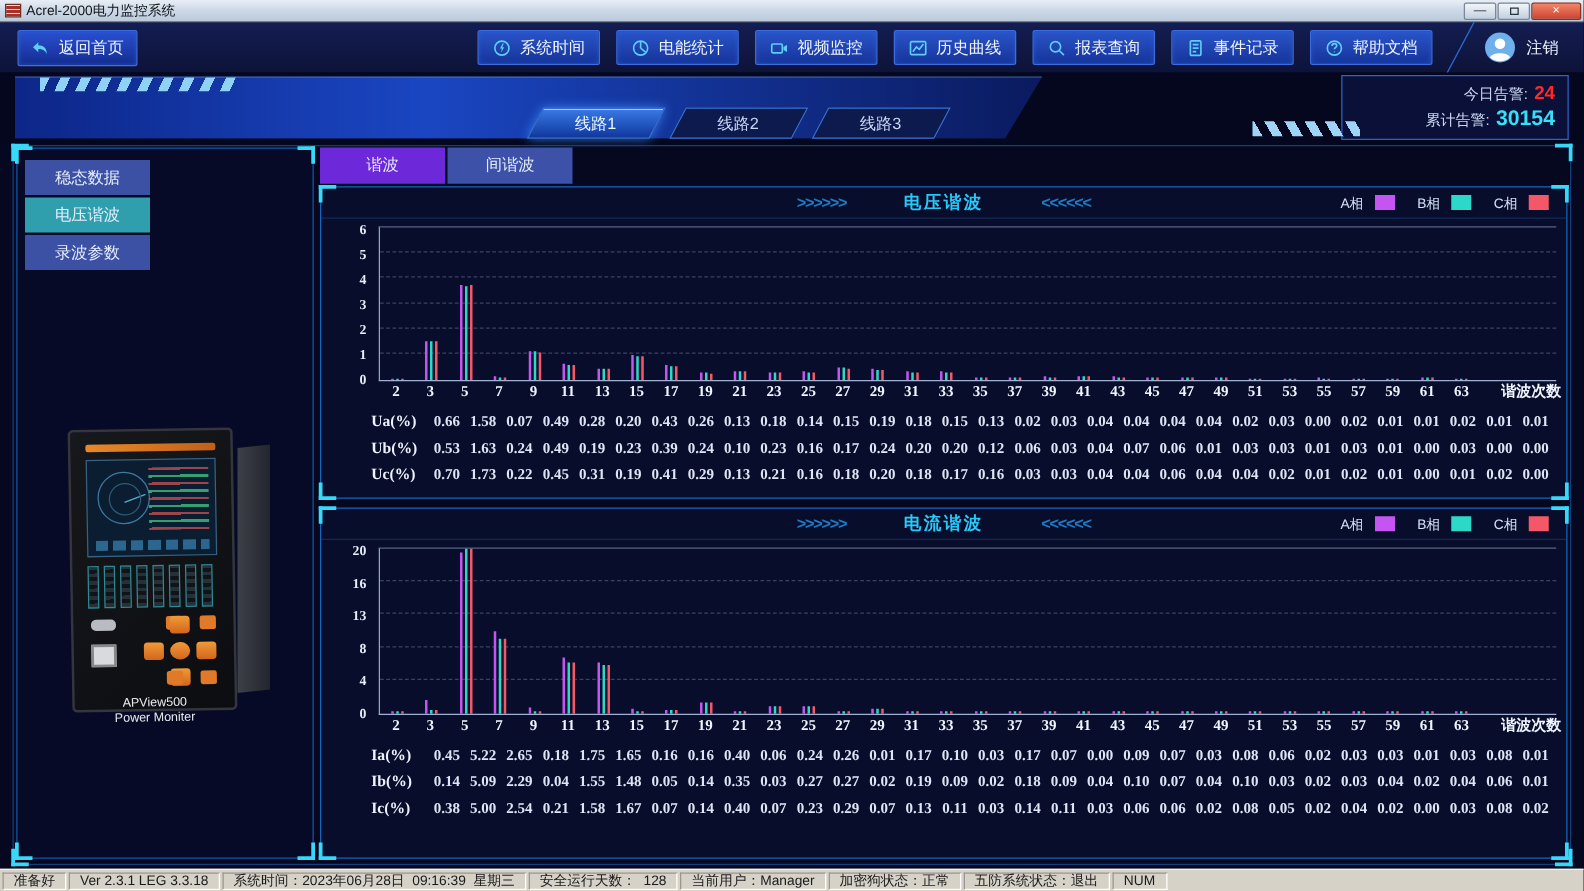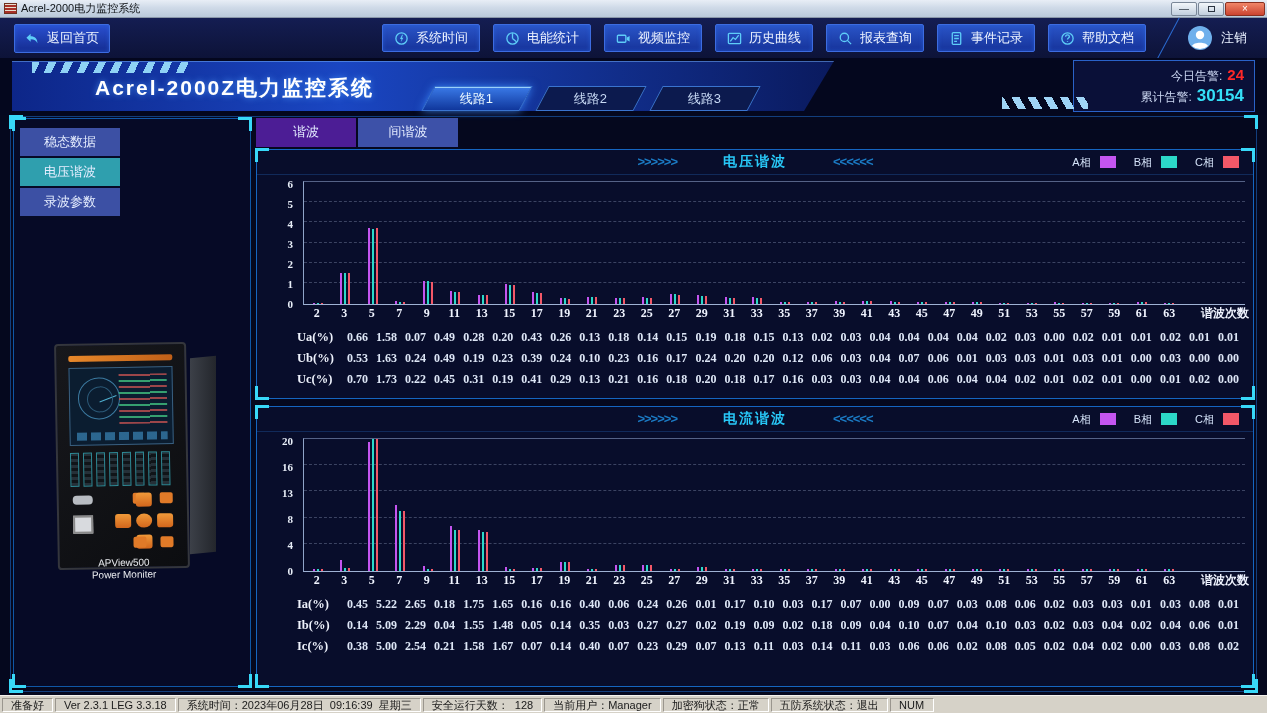--- a/index.html
+++ b/index.html
@@ -109,21 +109,21 @@
   .sbtn-r{position:absolute;right:2px;top:0;width:13px;height:11px;background:#e07a28;border-radius:2px;}
   .sbtn-l2{position:absolute;left:20px;top:44px;width:13px;height:11px;background:#e07a28;border-radius:2px;}
   .sbtn-r2{position:absolute;right:2px;top:44px;width:13px;height:11px;background:#e07a28;border-radius:2px;}
   .dev-label { text-align:center; color:#e8eaee; font-size:10px; margin-top:6px; line-height:12px; }
 
   
   .main { flex:1; margin-left:5px; display:flex; flex-direction:column; }
   .main-tabs { display:flex; height:29px; }
   .mtab { width:100px; display:flex; align-items:center; justify-content:center;
     font-size:13px; color:#e4ecff; background:#3d51a8; cursor:pointer; margin-right:2px; }
-  .mtab.active { background:#4c1d95; }
+  .mtab.active { background:#6d28d9; }
 
   .panel { position:relative; border:1px solid #1565c0; background:#080d2b; margin-top:2px; }
   .panel.v { height:254px; }
   .panel.i { height:286px; margin-top:7px; }
   .ptitle-row { height:25px; display:flex; align-items:center; justify-content:center;
     position:relative; border-bottom:1px solid rgba(40,110,200,.3); }
   .chev { font-weight:bold; font-size:13px; letter-spacing:-1px; color:#1f8fe0; margin:0 46px; opacity:.85; }
   .ptitle { font-size:14px; font-weight:bold; color:#28c8f8; letter-spacing:2px; }
   .legend { position:absolute; right:14px; top:0; height:25px; display:flex; align-items:center; gap:9px; }
   .lg-name { font-size:11px; color:#d4e2f8; margin-left:9px; }
@@ -243,21 +243,20 @@
       <circle cx="13" cy="10" r="4.2" fill="#ffffff"></circle>
       <path d="M5 21 C6.5 16.5 19.5 16.5 21 21 A 12 12 0 0 1 5 21 Z" fill="#ffffff"></path>
     </svg>
     <span>注销</span>
   </div>
 </div>
 
 <div class="header">
   <div class="banner"></div>
   <div class="stripes"></div>
-  <div class="sys-title">Acrel-2000Z电力监控系统</div>
   <div class="line-tabs">
     <div class="ltab active">
         <span>线路1</span>
       </div>
     <div class="ltab">
         <span>线路2</span>
       </div>
     <div class="ltab">
         <span>线路3</span>
       </div>

